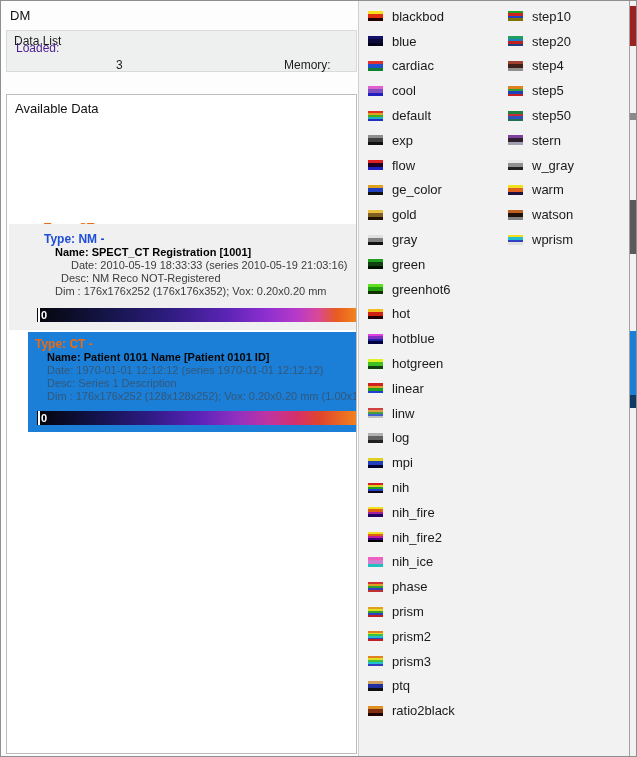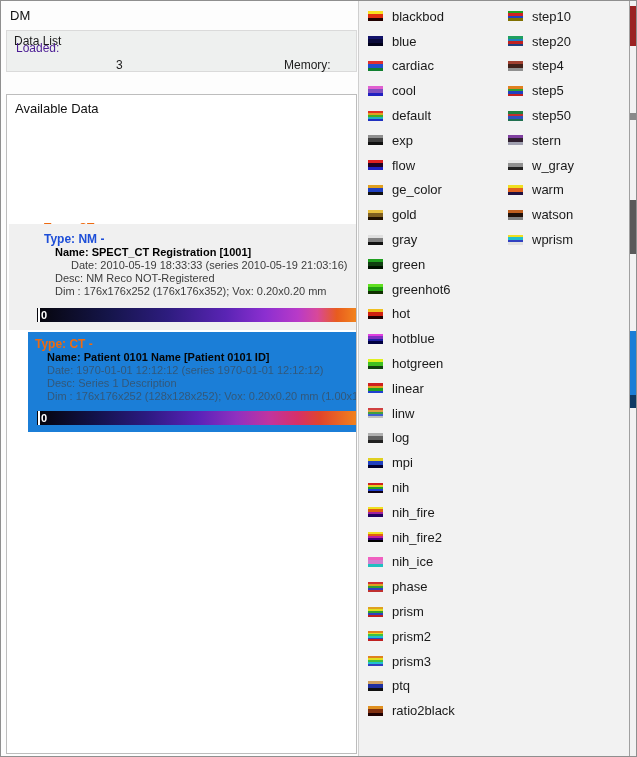--- a/index.html
+++ b/index.html
@@ -83,21 +83,21 @@
       <div class="e-line" style="left:42px; top:60px;">Dim : 176x176x252; Vox: 0.20x0.20 mm</div>
       <div class="colorbar" style="left: 24px; top: 84px; width: 326px; background: linear-gradient(to right, rgb(5, 5, 5) 0%, rgb(30, 30, 30) 30%, rgb(74, 74, 74) 60%, rgb(125, 125, 125) 82%, rgb(169, 169, 169) 100%);">
         <span class="cb-label">-1e+03</span>
       </div>
     </div>
 
     <div class="entry" id="entry2">
       <div class="e-type" style="left:35px; top:8px; color:#1d4ed8;">Type: NM -</div>
       <div class="e-name" style="left:46px; top:22px;">Name: SPECT_CT Registration [1001]</div>
       <div class="e-line" style="left:46px; top:35px;margin-left:16px;">Date: 2010-05-19 18:33:33 (series 2010-05-19 21:03:16)</div>
-      <div class="e-line" style="left:46px; top:48px;">Desc: NM Reco NOT-Registered</div>
+      <div class="e-line" style="left:52px; top:48px;">Desc: NM Reco NOT-Registered</div>
       <div class="e-line" style="left:46px; top:61px;">Dim : 176x176x252 (176x176x352); Vox: 0.20x0.20 mm</div>
       <div class="colorbar" style="left: 28px; top: 84px; width: 326px; background: linear-gradient(to right, rgb(6, 6, 12) 0%, rgb(21, 21, 74) 22%, rgb(45, 28, 126) 40%, rgb(90, 36, 180) 58%, rgb(140, 47, 208) 70%, rgb(184, 58, 200) 80%, rgb(216, 72, 154) 86%, rgb(232, 92, 30) 92%, rgb(246, 146, 30) 100%);">
         <span class="cb-marker"></span>
         <span class="cb-label">0</span>
       </div>
     </div>
 
     <div class="entry" id="entry3" style="background: rgb(27, 126, 215);">
       <div class="e-type" style="left:7px; top:5px; color:#ee6a10;">Type: CT -</div>
       <div class="e-name" style="left:19px; top:19px; color:#050505;text-align:center;">Name: Patient 0101 Name [Patient 0101 ID]</div>

